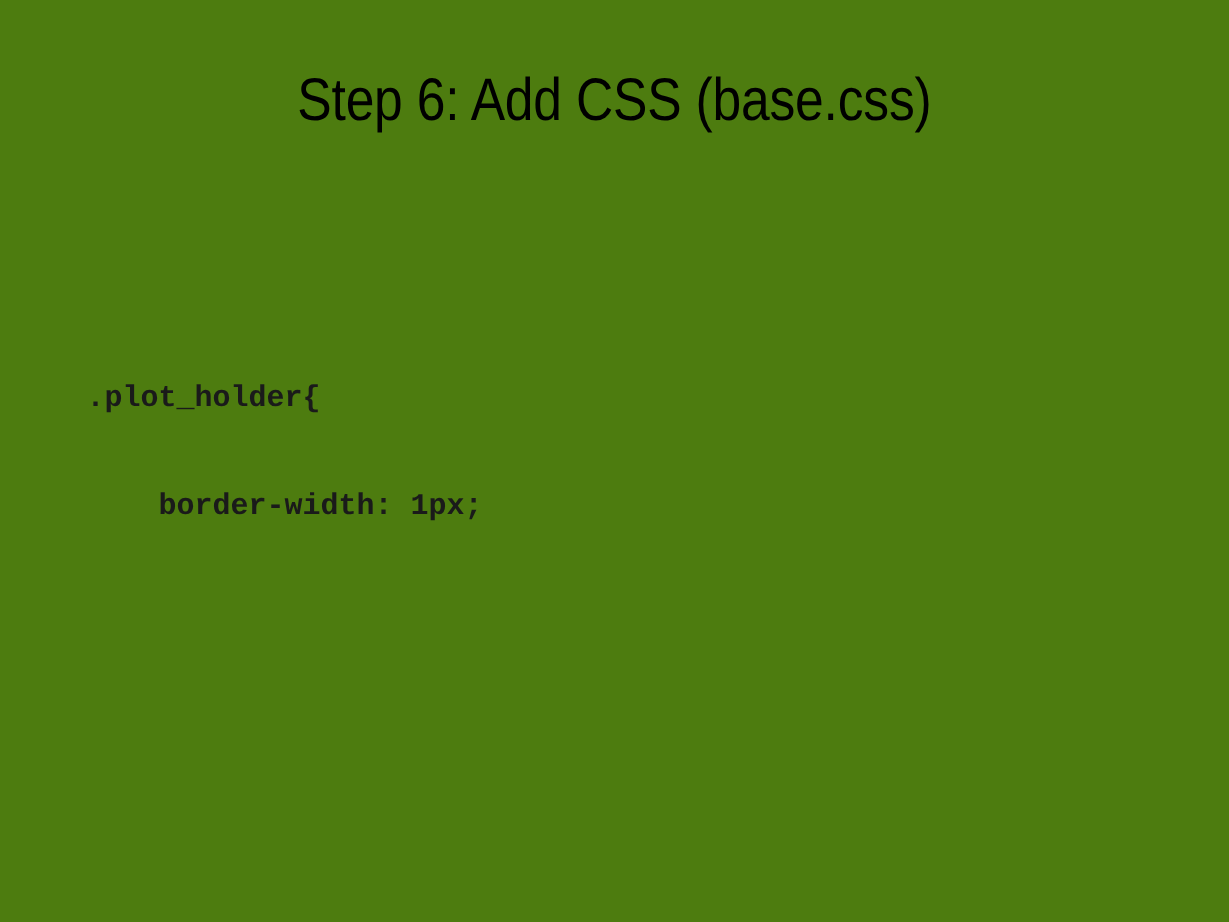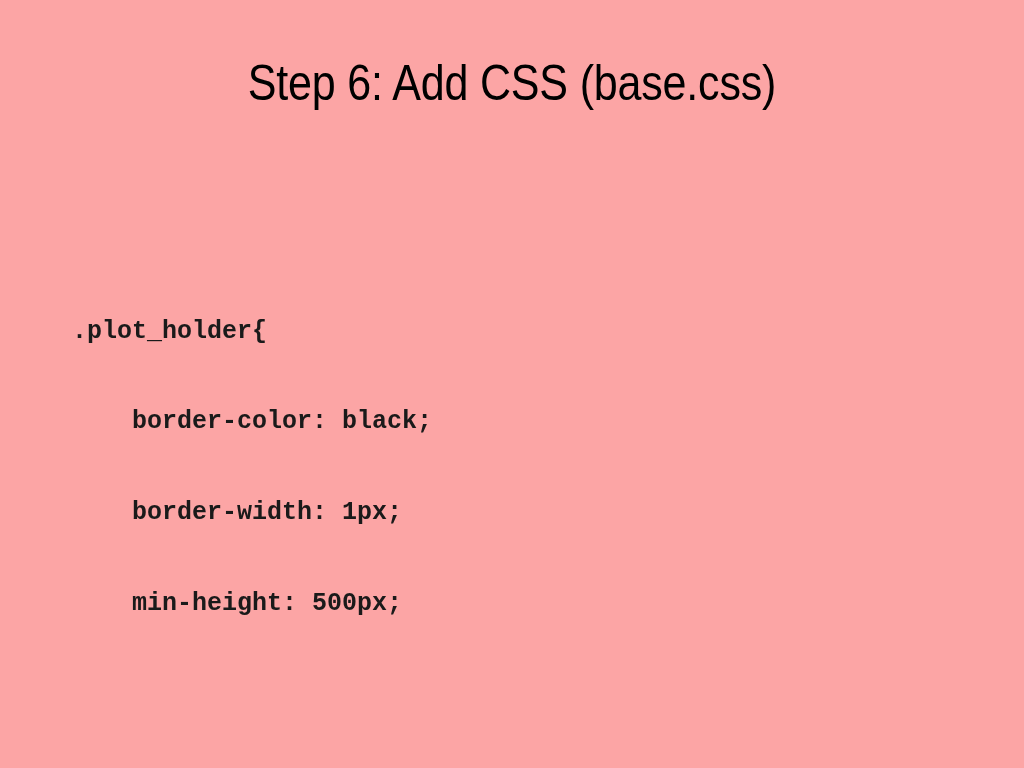--- a/index.html
+++ b/index.html
@@ -13,21 +13,21 @@
     height: 768px;
     background: #ffffff;
     font-family: "Liberation Sans", sans-serif;
     overflow: hidden;
   }
 
   .slide {
     position: relative;
     width: 1024px;
     height: 768px;
-    background: #fca5a5;
+    background: #4d7c0f;
     box-sizing: border-box;
   }
 
   
   .slide-title {
     position: absolute;
     left: 0;
     top: 54px;
     width: 1024px;
     text-align: center;
@@ -65,21 +65,19 @@
 </style>
 </head>
 <body>
 
 <div class="slide">
 
   <div class="slide-title">Step 6: Add CSS (base.css)</div>
 
   <div class="code-block">
     <span class="code-line">.plot_holder{</span>
-    <span class="code-line">    border-color: black;</span>
     <span class="code-line">    border-width: 1px;</span>
-    <span class="code-line">    min-height: 500px;</span>
     
     
     
   </div>
 
 </div>
 
 </body></html>

